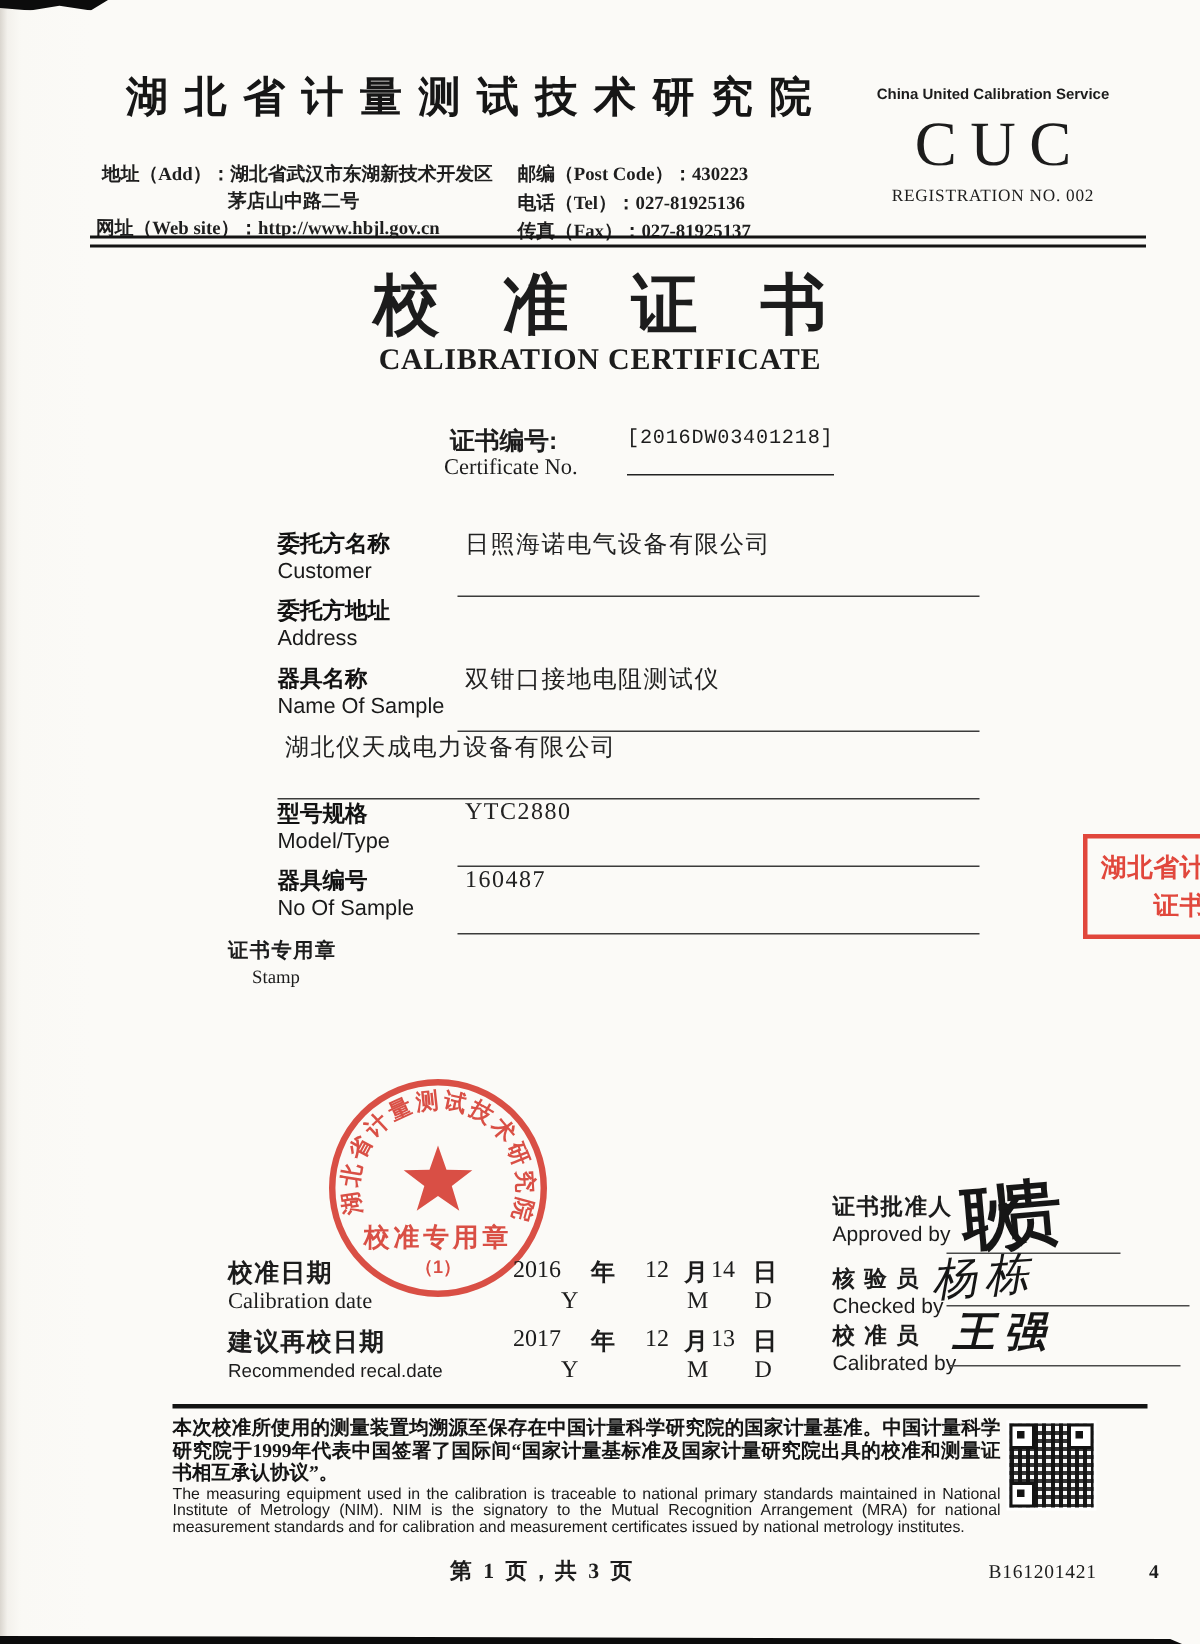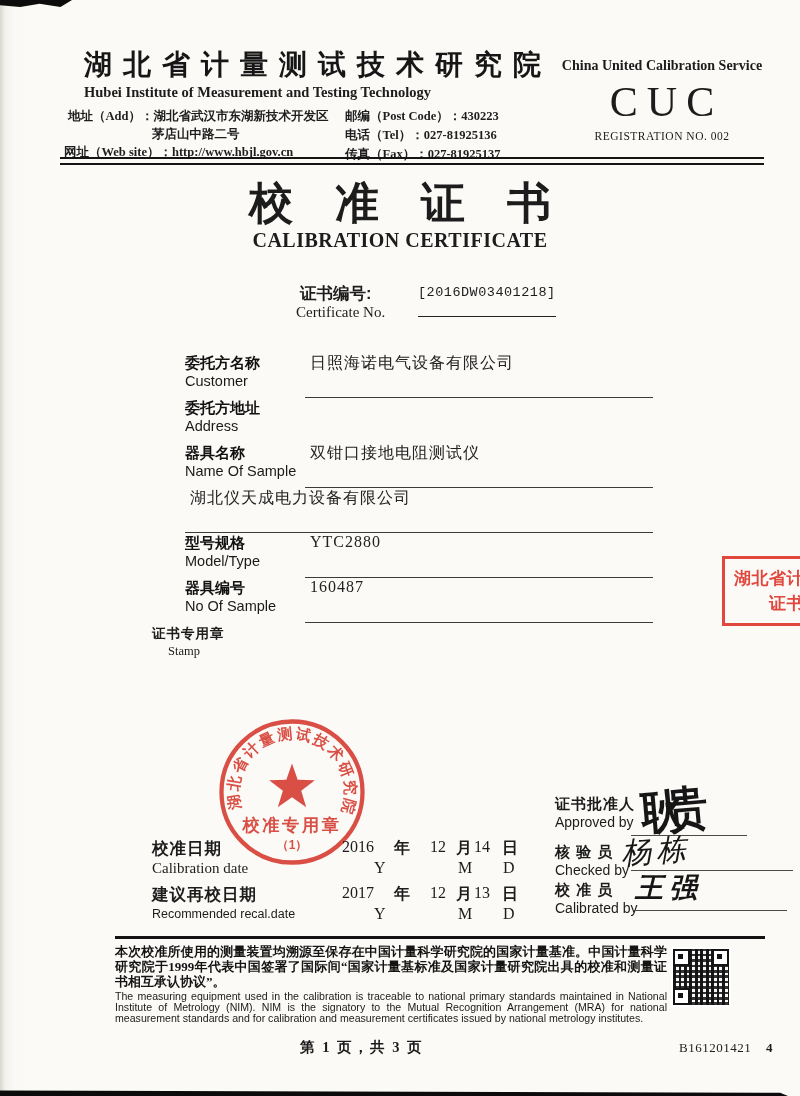--- a/index.html
+++ b/index.html
@@ -18,22 +18,22 @@
   .strip-bottom{left:0;bottom:0;width:788px;height:6px;background:#0b0b0b;
     clip-path:polygon(0 10%,99% 45%,100% 100%,0 100%);}
   
   .inst-cn{left:84px;top:46px;font-family:"Liberation Sans","DejaVu Sans",sans-serif;
     font-weight:700;font-size:28px;letter-spacing:11px;white-space:nowrap;color:#161616;}
   .inst-en{left:84px;top:84px;font-weight:700;font-size:14.5px;white-space:nowrap;}
   .contact{font-size:12.5px;font-weight:600;white-space:nowrap;color:#1e1e1e;}
   .cuc-box{left:556px;top:55px;width:212px;text-align:center;}
   .cuc-cn{font-family:"Liberation Sans","DejaVu Sans",sans-serif;font-weight:700;
     font-size:15px;letter-spacing:2.5px;white-space:nowrap;}
-  .cuc-en{font-family:Liberation Serif, serif;font-weight:700;
-    font-size:14px;margin-top:3px;white-space:nowrap;}
+  .cuc-en{font-family:Liberation Sans, sans-serif;font-weight:700;
+    font-size:10px;margin-top:3px;white-space:nowrap;}
   .cuc-logo{font-size:42px;letter-spacing:9px;text-indent:9px;margin-top:4px;font-weight:400;}
   .cuc-reg{font-size:11.5px;margin-top:4px;letter-spacing:.5px;}
   .rule-double{left:60px;top:157px;width:704px;height:4px;
     border-top:2.5px solid #141414;border-bottom:2.5px solid #141414;}
   
   .title-cn{left:0;right:-42px;top:174px;text-align:center;font-weight:700;
     font-size:44px;letter-spacing:42px;white-space:nowrap;}
   .title-en{left:0;right:0;top:229px;text-align:center;font-weight:700;
     font-size:20px;letter-spacing:.5px;}
   .certno-cn{left:300px;top:283px;font-family:"Liberation Sans","DejaVu Sans",sans-serif;
@@ -96,33 +96,32 @@
   .qr{left:671px;top:947px;width:58px;height:58px;background:#fff;padding:1px;}
   .qr-pat{position:absolute;left:2px;top:2px;right:2px;bottom:2px;
     background:
      repeating-linear-gradient(0deg, rgba(18,18,18,.85) 0 2.6px, transparent 2.6px 5.4px),
      repeating-linear-gradient(90deg, #171717 0 2.8px, #f6f6f6 2.8px 5.6px, #171717 5.6px 8.2px, #f6f6f6 8.2px 10.9px);}
   .finder{position:absolute;width:13px;height:13px;border:2.6px solid #131313;background:#fff;}
   .finder i{position:absolute;left:2.6px;top:2.6px;width:5px;height:5px;background:#131313;}
   .fd-tl{left:2px;top:2px;} .fd-tr{right:2px;top:2px;} .fd-bl{left:2px;bottom:2px;}
   
   .pg-text{left:300px;top:1038px;font-size:14.5px;font-weight:700;letter-spacing:2px;white-space:nowrap;}
-  .doc-no{left:659px;top:1040px;font-size:13px;letter-spacing:.5px;margin-left:20px;}
+  .doc-no{left:659px;top:1040px;font-size:13px;letter-spacing:.5px;}
   .copy-no{left:766px;top:1040px;font-size:13px;font-weight:700;}
 </style>
 </head>
 <body>
 
 <div class="page">
 
   <div class="abs blob-topleft"></div>
   <div class="abs strip-bottom"></div>
 
   <div class="abs inst-cn">湖北省计量测试技术研究院</div>
-  <div class="abs inst-en">Hubei Institute of Measurement and Testing Technology</div>
 
   <div class="abs contact" style="left:68px;top:108px;">
     <span>地址（Add）：</span><span>湖北省武汉市东湖新技术开发区</span>
   </div>
   <div class="abs contact" style="left:152px;top:126px;">茅店山中路二号</div>
   <div class="abs contact" style="left:64px;top:144px;">
     <span>网址（Web site）：</span><span>http://www.hbjl.gov.cn</span>
   </div>
   <div class="abs contact" style="left:345px;top:108px;">
     <span>邮编（Post Code）：</span><span>430223</span>

